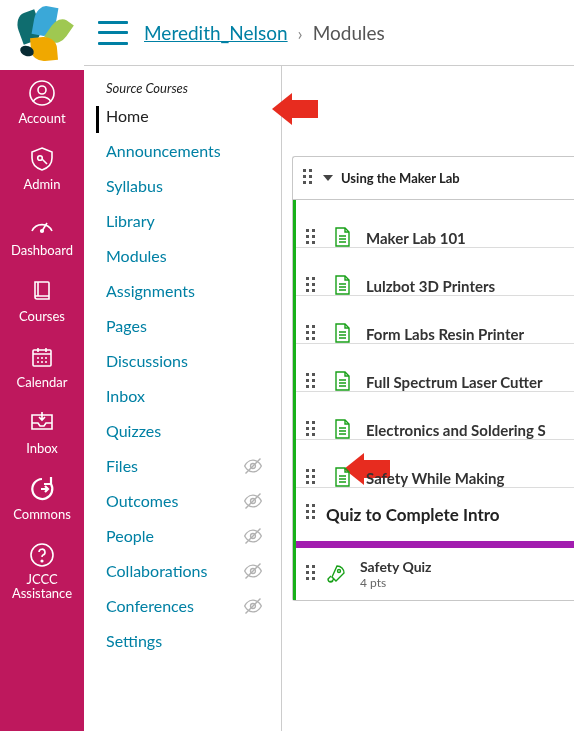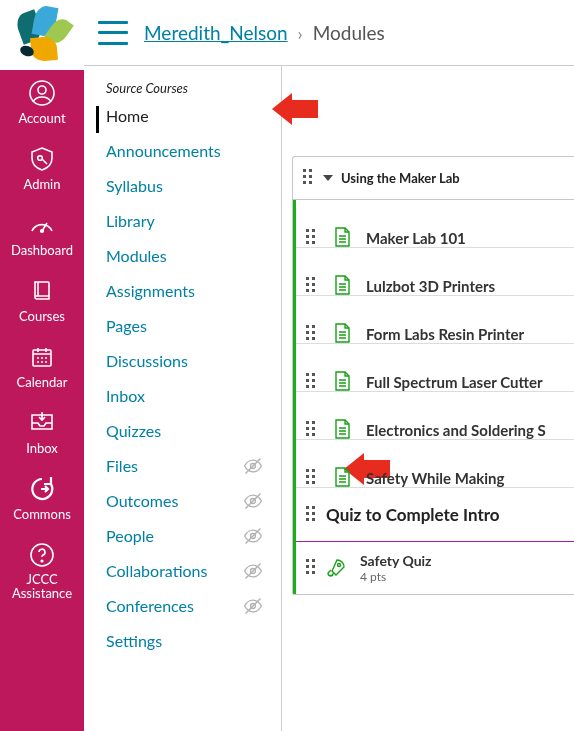--- a/index.html
+++ b/index.html
@@ -60,21 +60,21 @@
   .mod-title { font-weight:700; font-size:13px; color:#222; }
 
   .mod-body { border-left:3px solid #18b019; }
   .mod-row { display:flex; align-items:flex-end; height:48px; border-bottom:1px solid #dcdcdc; padding:0 8px 0 10px; }
   .mod-row:last-child { border-bottom:none; }
   .mod-row .drag-dots { margin-right:14px; }
   .doc-ico { width:20px; height:20px; margin-right:14px; display:flex; align-items:center; justify-content:center; }
   .doc-ico svg { stroke:#18a018; fill:none; }
   .row-title { font-size:15px; font-weight:700; color:#333; white-space:nowrap; overflow:hidden; }
 
-  .sub-head { display:flex; align-items:center; padding:16px 10px; border-bottom:1px solid #a21caf; }
+  .sub-head { display:flex; align-items:flex-start; padding:16px 10px; border-bottom:7px solid #a21caf; }
   .sub-head .mod-title { font-size:17px; }
 
   .quiz-row { display:flex; align-items:center; height:52px; padding:0 8px 0 10px; }
   .quiz-ico { width:20px; height:20px; margin-right:14px; }
   .quiz-txt .t { font-weight:700; font-size:14px; }
   .quiz-txt .s { font-size:12px; color:#666; }
 
 </style>
 </head>
 <body>

